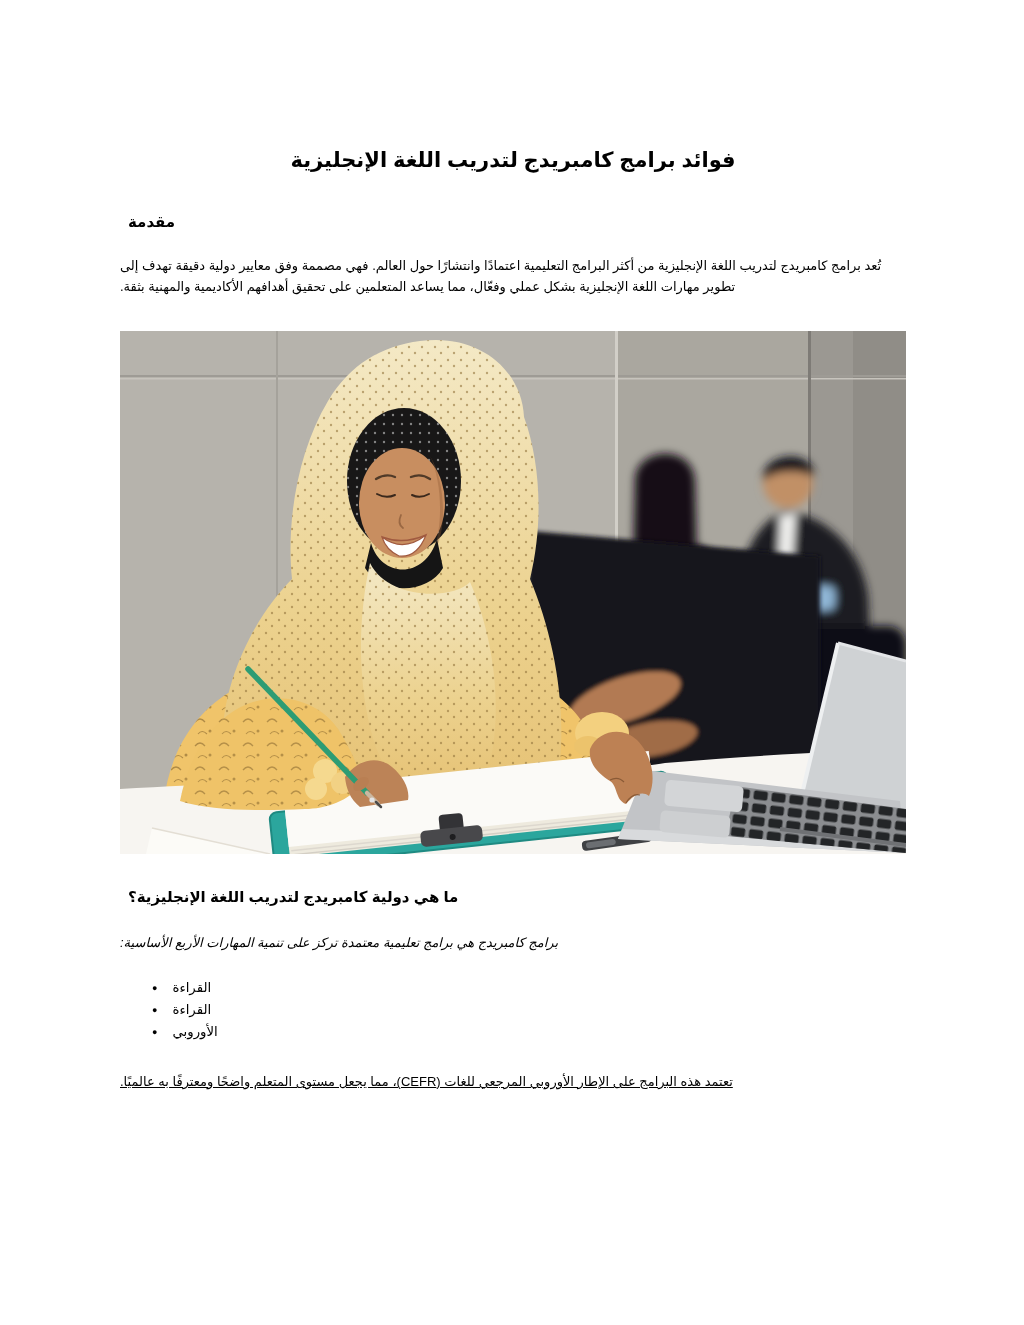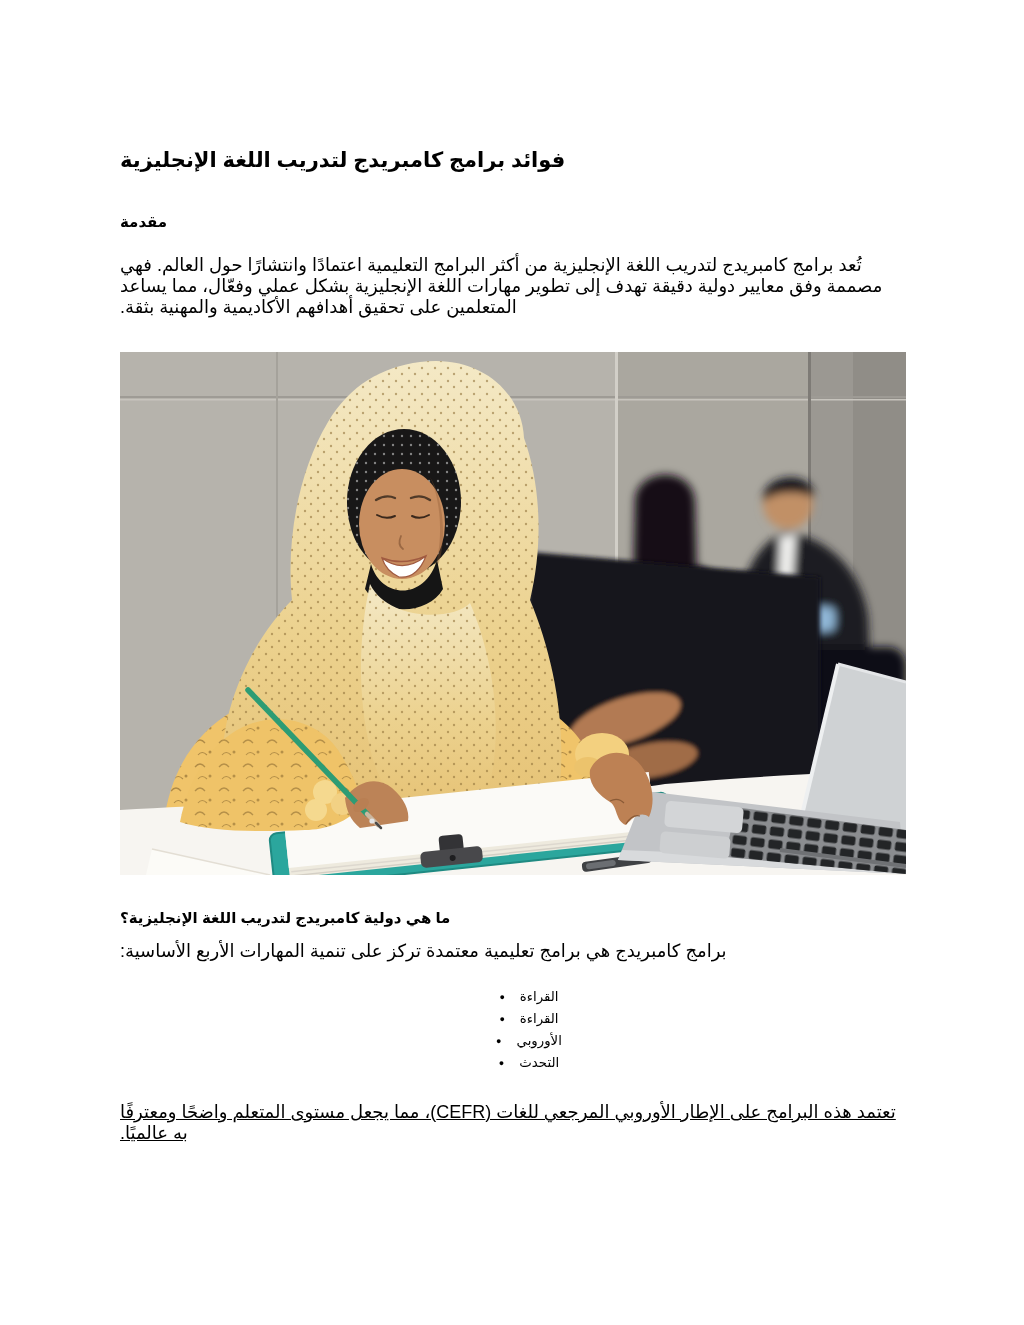--- a/index.html
+++ b/index.html
@@ -1,41 +1,41 @@
 <!DOCTYPE html>
 <html lang="ar"><head>
 <meta charset="utf-8">
 <style>
   html,body{margin:0;padding:0;}
   body{background:#ffffff;font-family:"Liberation Sans","DejaVu Sans",sans-serif;color:#000;}
   .page{position:relative;width:1024px;min-height:1325px;background:#fff;overflow:hidden;}
   .content{margin-left:120px;width:786px;padding-top:146px;padding-bottom:120px;}
 
   .doc-title{
-    direction:rtl;text-align:left;
+    direction:rtl;text-align:center;
     font-size:21px;line-height:27px;font-weight:bold;margin:0;
   }
   .doc-h{
     direction:rtl;text-align:left;
-    font-size:15px;line-height:22px;font-weight:bold;margin:38px 0 0 0;
+    font-size:15px;line-height:22px;font-weight:bold;margin:38px 0 0 8px;
   }
   .doc-p{
     direction:rtl;text-align:left;
-    font-size:18px;line-height:21px;margin:22px 0 0 0;
-  }
-  .doc-p.after-photo{margin-top:12px;}
+    font-size:13px;line-height:21px;margin:22px 0 0 0;
+  }
+  .doc-p.after-photo{margin-top:24px;font-style:italic;}
 
   .photo-frame{
     width:786px;height:523px;margin-top:34px;position:relative;
     background:#b6b3ac;overflow:hidden;
   }
   .photo-frame svg{display:block;}
 
   ul.skills{
-    direction:ltr;text-align:center;
+    direction:ltr;text-align:left;
     margin:24px 0 0 0;padding:0 0 0 32px;list-style:none;
   }
   ul.skills li{
     font-size:13.3px;line-height:22px;
   }
   ul.skills li .bullet{
     display:inline-block;font-size:9px;vertical-align:1px;
     margin-right:15px;color:#000;
   }
   .closing{margin-top:28px;text-decoration:underline;}
@@ -194,21 +194,18 @@
     <ul class="skills">
       <li>
         <span class="bullet">●</span><span>القراءة</span>
       </li>
       <li>
         <span class="bullet">●</span><span>القراءة</span>
       </li>
       <li>
         <span class="bullet">●</span><span>الأوروبي</span>
       </li>
-      <li>
-        <span class="bullet">●</span><span>التحدث</span>
-      </li>
     </ul>
 
     <p class="doc-p closing">تعتمد هذه البرامج على الإطار الأوروبي المرجعي للغات (CEFR)، مما يجعل مستوى المتعلم واضحًا ومعترفًا به عالميًا.</p>
 
   </div>
 </div>
 
 </body></html>

